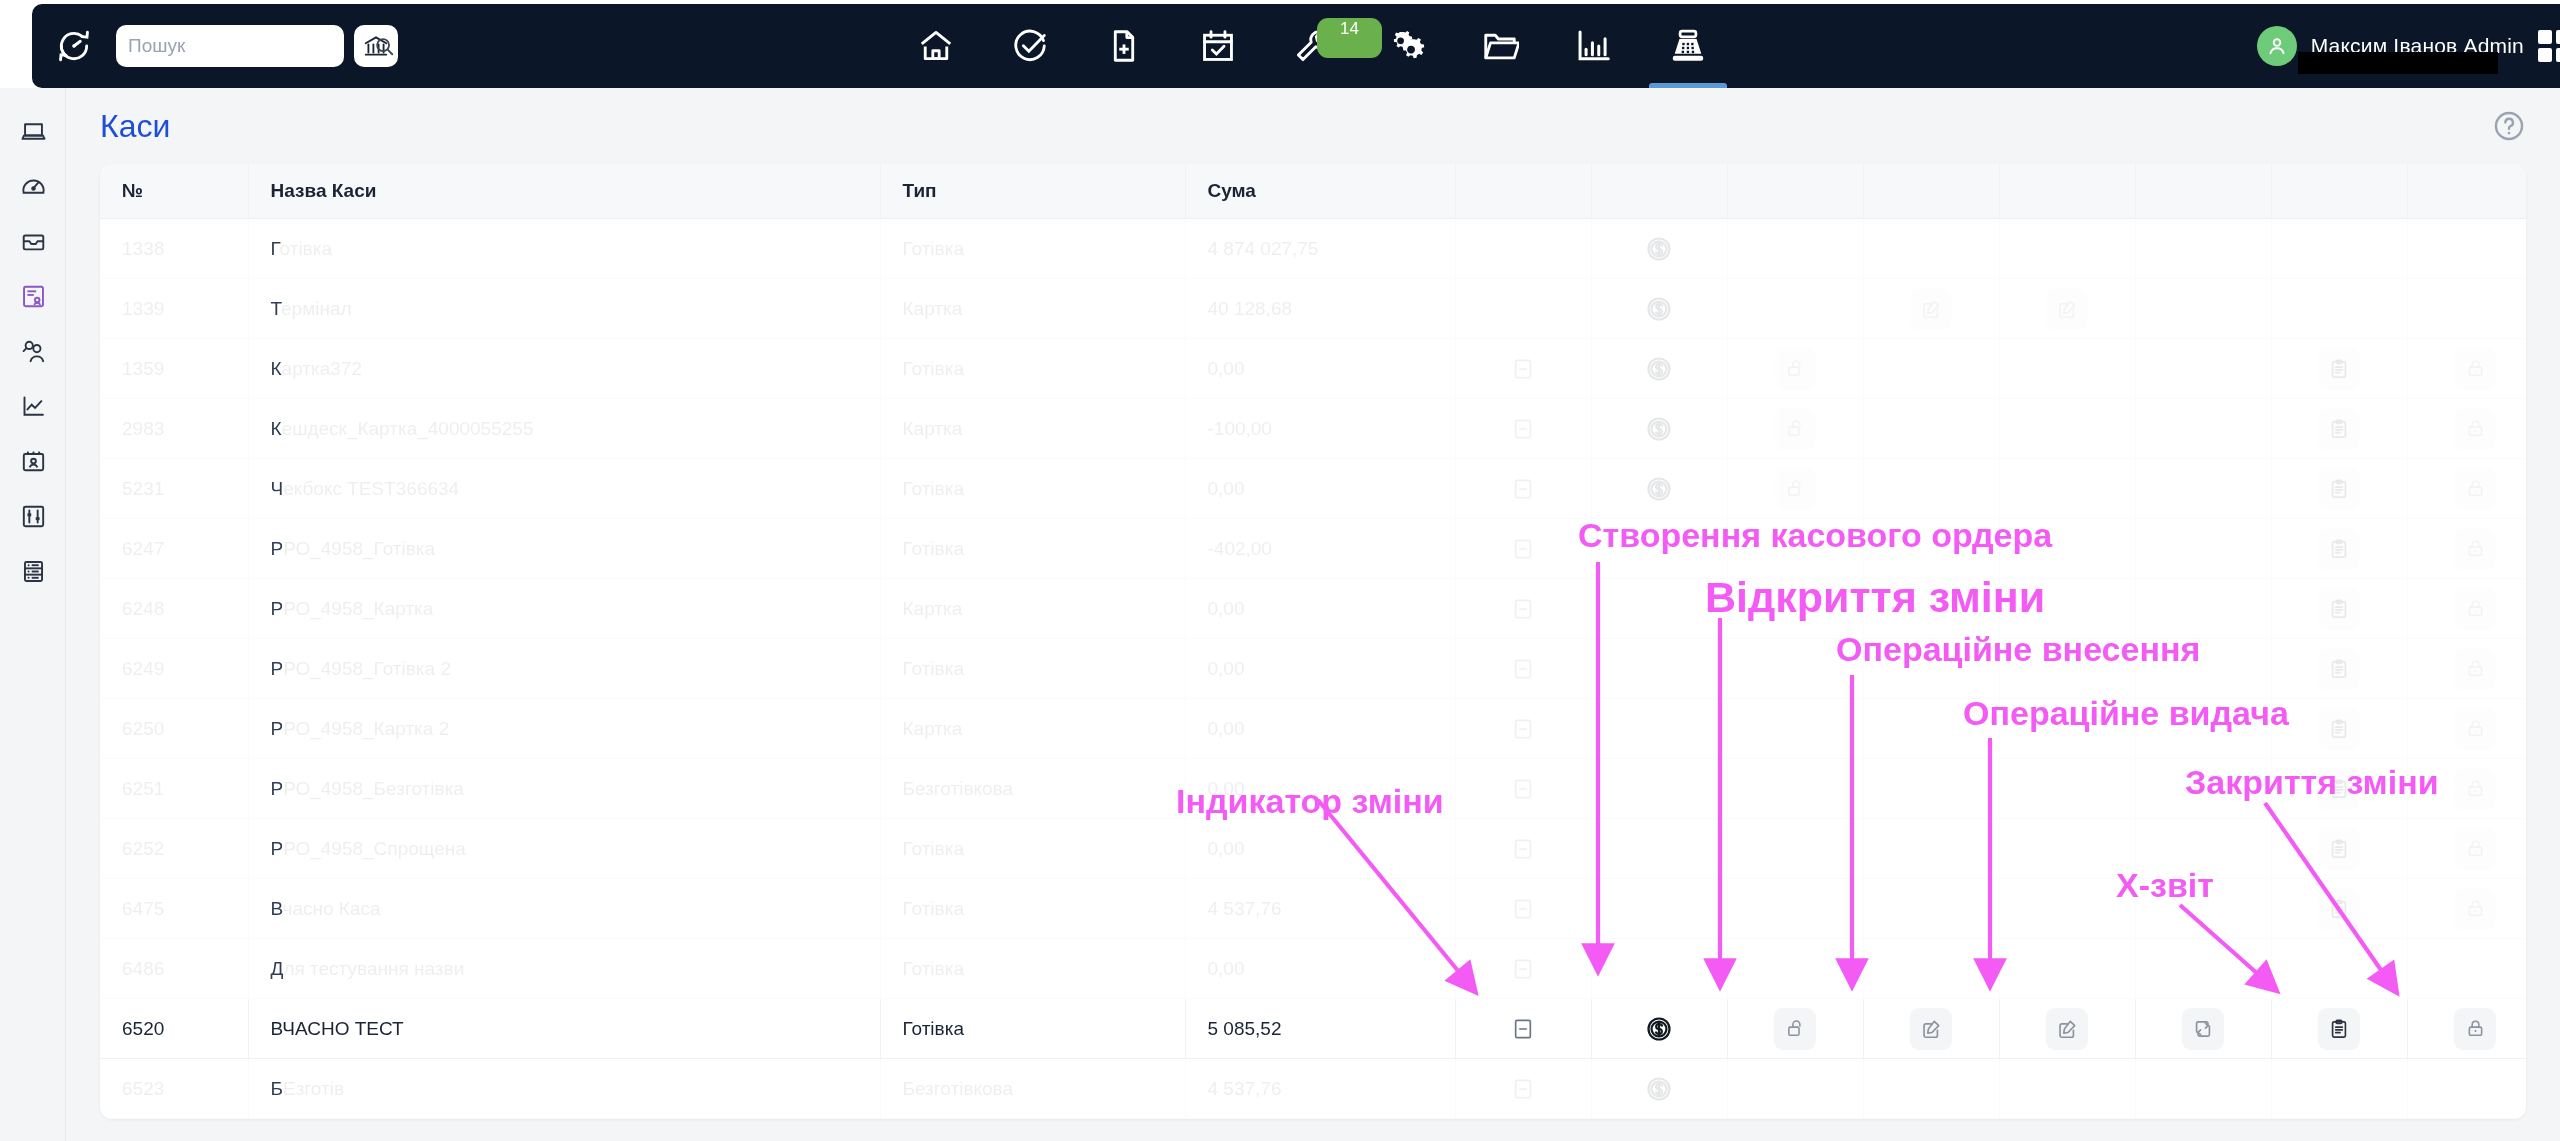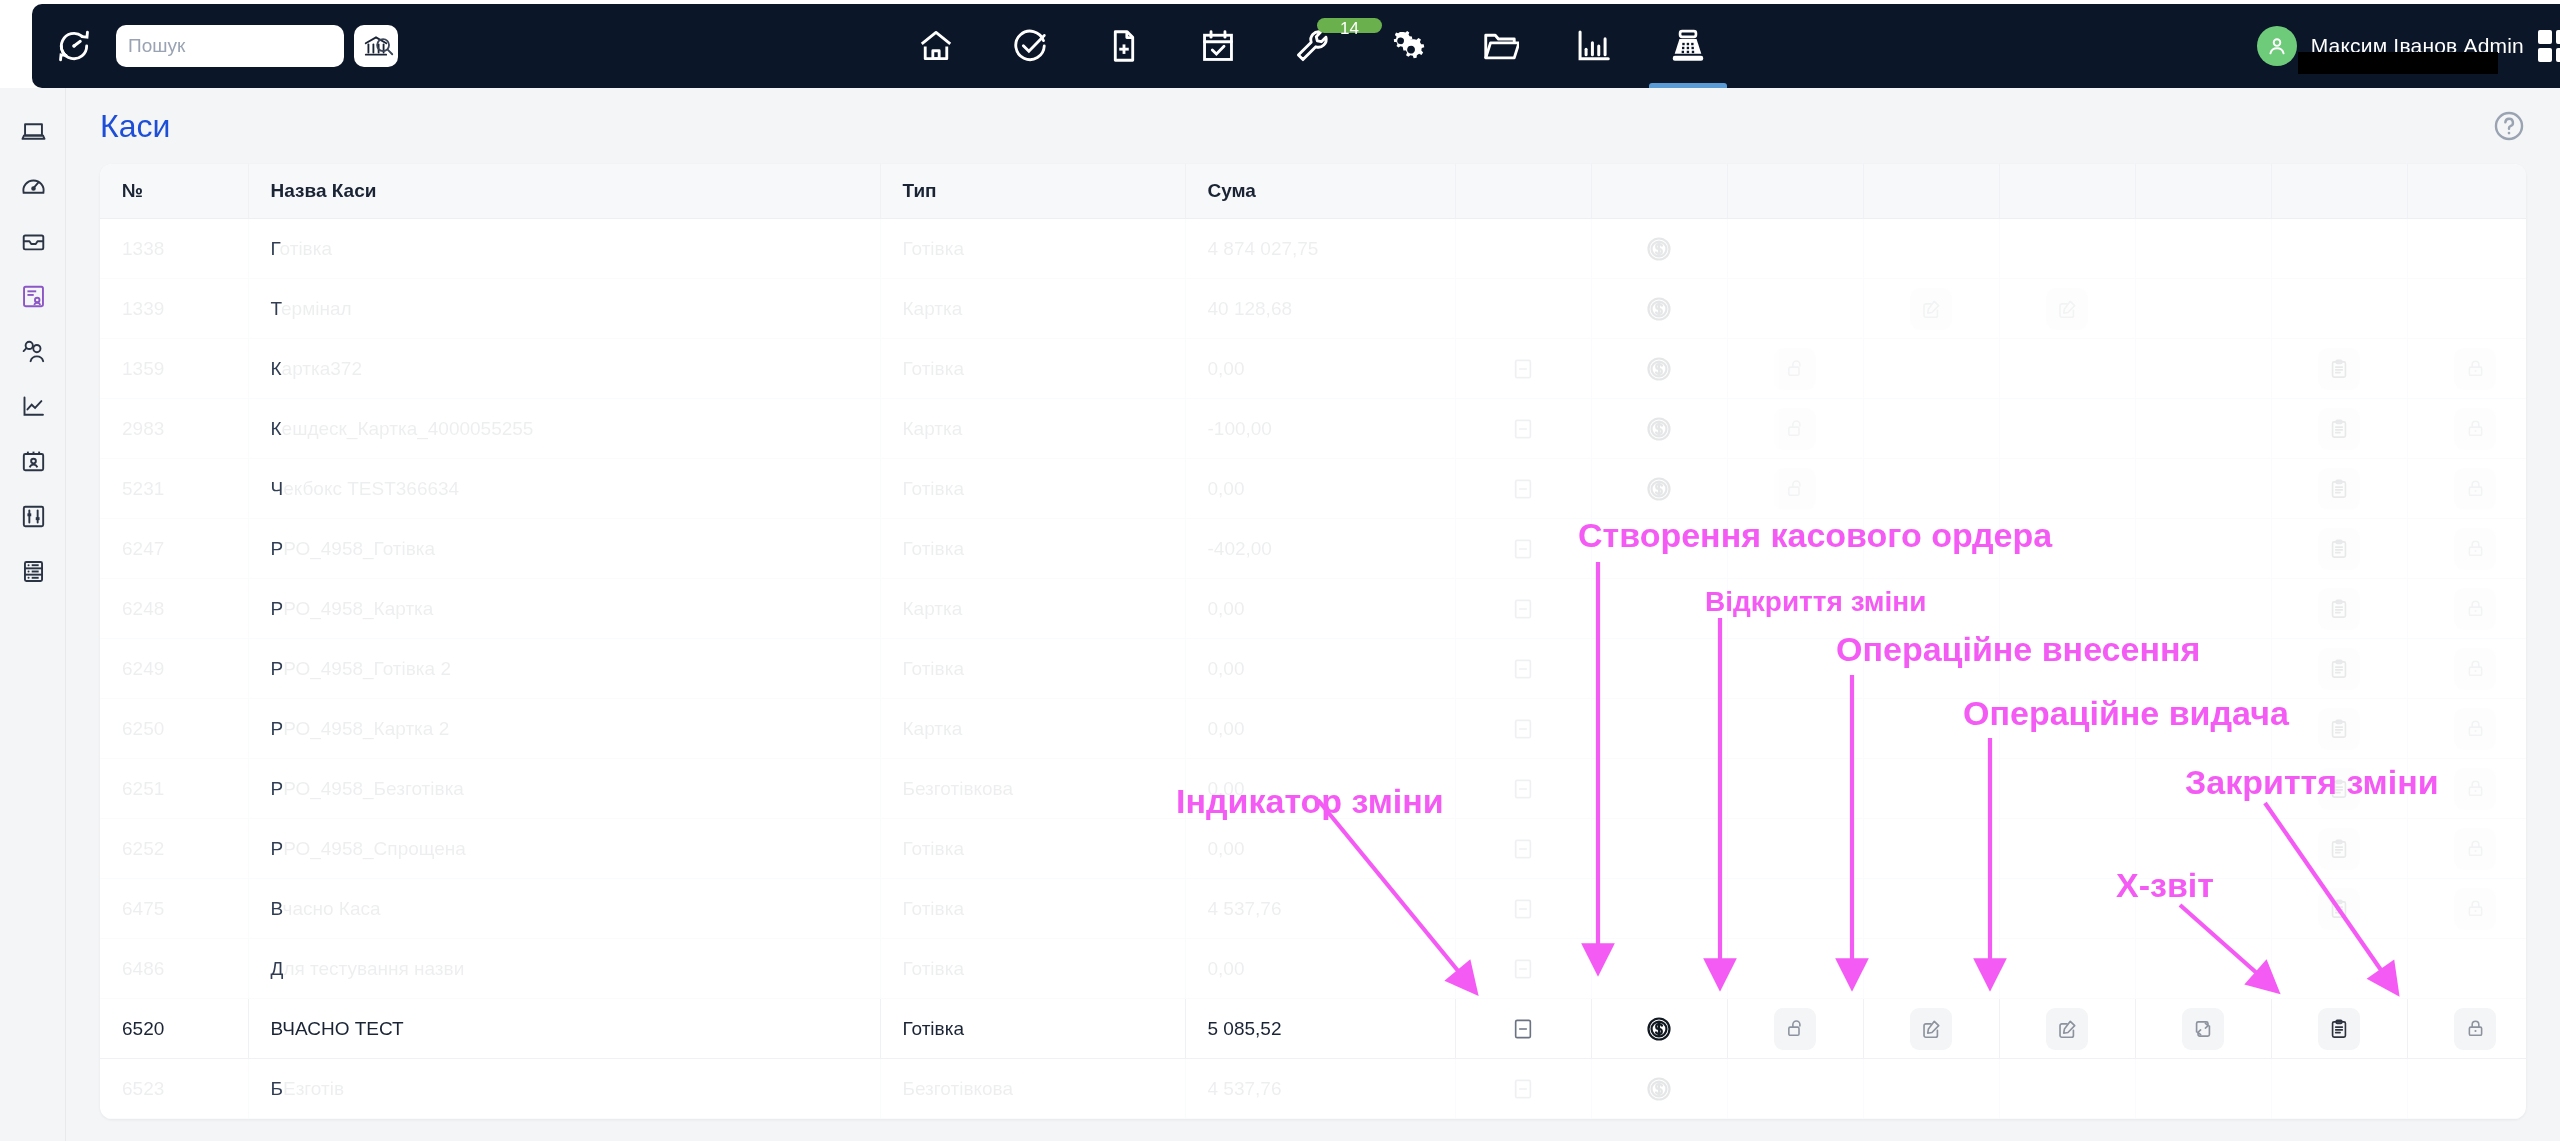--- a/index.html
+++ b/index.html
@@ -47,21 +47,21 @@
     cursor:pointer;
   }
   .navitem svg{width:38px;height:38px;}
   .navitem.active::after{
     content:"";position:absolute;left:8px;right:8px;bottom:0;height:5px;
     background:#5b9bd5;border-radius:3px 3px 0 0;
   }
   .navbadge{
     position:absolute;top:14px;left:52px;
     background:#6ab04c;color:#fff;border-radius:11px;
-    font-size:17px;line-height:22px;height:15px;min-width:36px;text-align:center;
+    font-size:17px;line-height:22px;height:40px;min-width:36px;text-align:center;
     padding:0 23px;font-weight:400;
   }
 
   .userzone{
     position:absolute;right:22px;top:0;height:84px;display:flex;align-items:center;gap:14px;
   }
   .avatar{
     width:40px;height:40px;border-radius:50%;background:#6ecb7a;
     display:flex;align-items:center;justify-content:center;
   }
@@ -941,21 +941,21 @@
       <path d="M1720,618 L1720,975"></path>
       <path d="M1852,675 L1852,975"></path>
       <path d="M1990,738 L1990,975"></path>
       <path d="M1318,800 L1468,983"></path>
       <path d="M2265,803 L2390,983"></path>
       <path d="M2180,905 L2268,983"></path>
     </g>
   </svg>
   <div class="anno" style="left:0;top:0;width:2072px;height:1141px;">
     <div class="anno-label" style="left:1578px;top:516px;font-size:34px;">Створення касового ордера</div>
-    <div class="anno-label" style="left:1705px;top:573px;font-size:28px;margin-top:13px;">Відкриття зміни</div>
+    <div class="anno-label" style="left:1705px;top:573px;font-size:43px;">Відкриття зміни</div>
     <div class="anno-label" style="left:1963px;top:694px;font-size:34px;">Операційне видача</div>
     <div class="anno-label" style="left:1836px;top:630px;font-size:34px;">Операційне внесення</div>
     <div class="anno-label" style="left:1176px;top:782px;font-size:34px;">Індикатор зміни</div>
     <div class="anno-label" style="left:2185px;top:763px;font-size:34px;">Закриття зміни</div>
     <div class="anno-label" style="left:2116px;top:866px;font-size:34px;">X-звіт</div>
   </div>
 
 </div>
 
 </body></html>

